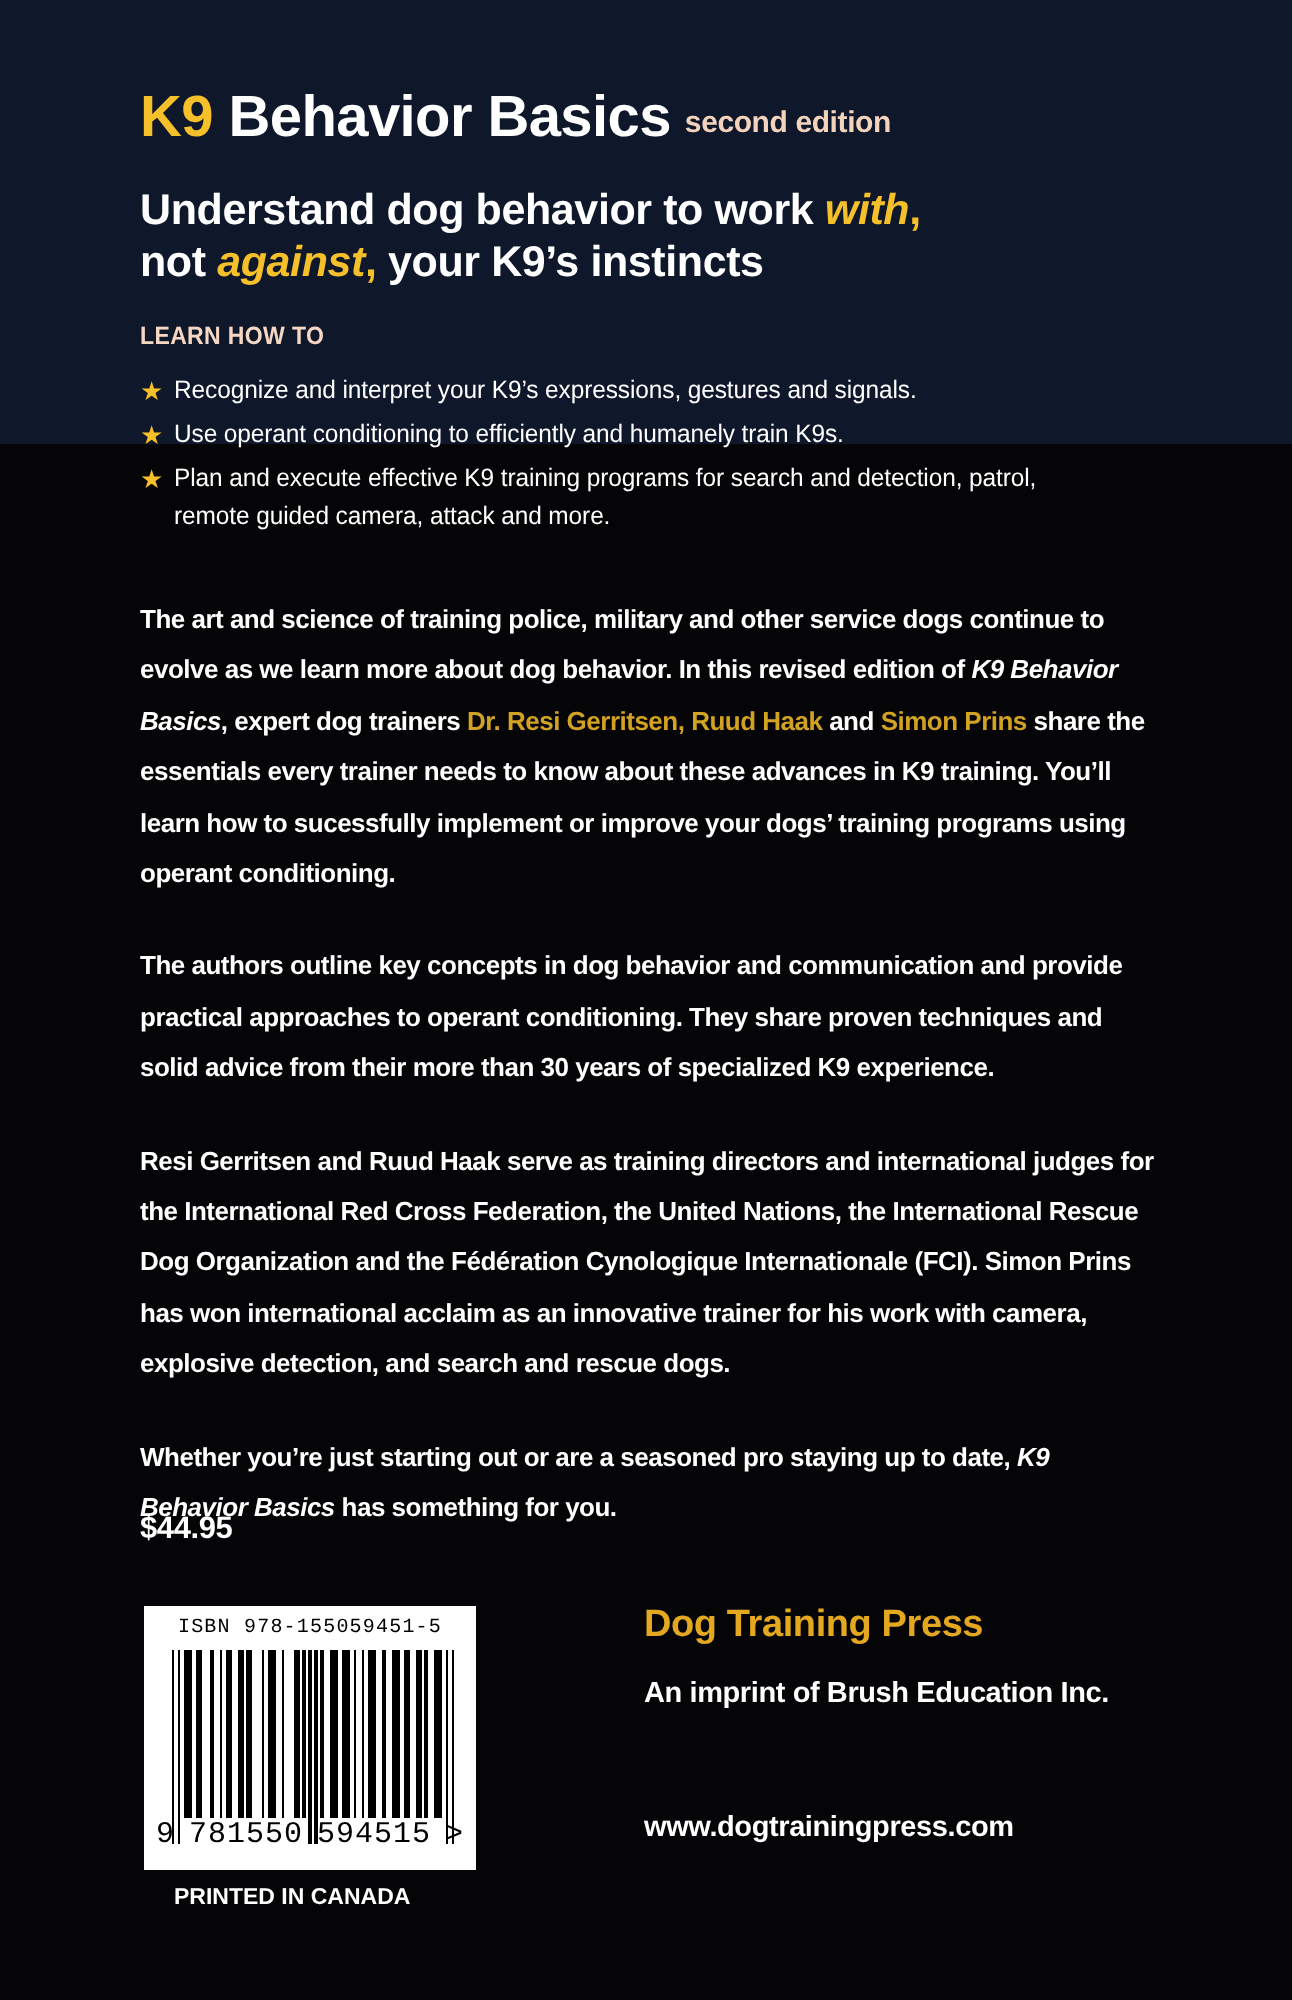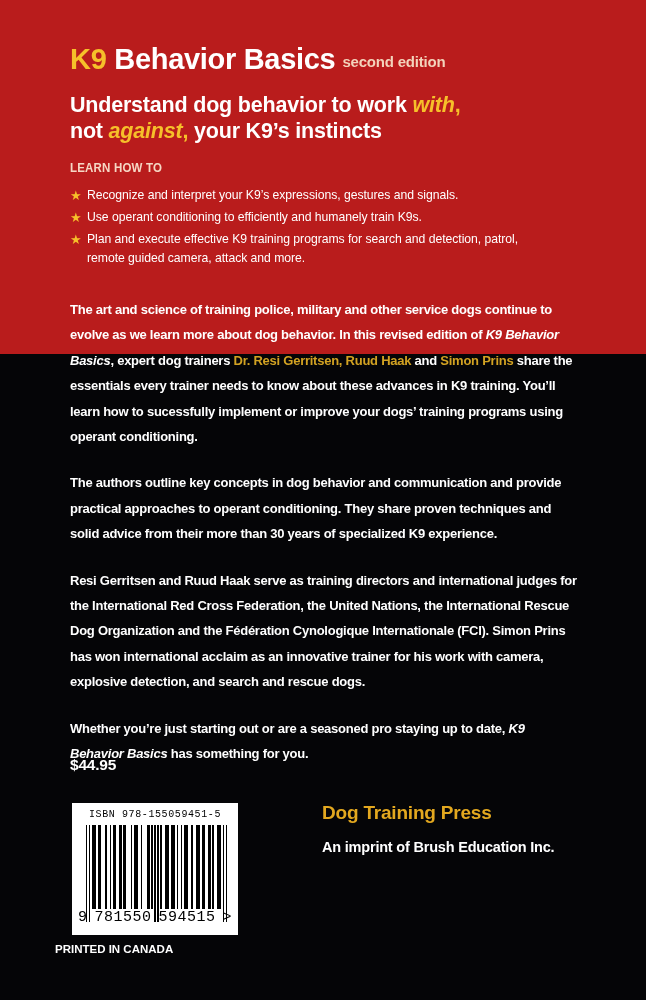--- a/index.html
+++ b/index.html
@@ -14,22 +14,22 @@
     background: #050507;
     font-family: "Liberation Sans", sans-serif;
     overflow: hidden;
   }
 
   
   #red-banner {
     position: absolute;
     left: 0; top: 0;
     width: 646px;
-    height: 354px;
-    background: #b91c1c;
+    height: 222px;
+    background: #0f172a;
   }
 
   .title-line {
     position: absolute;
     left: 70px;
     top: 43px;
     white-space: nowrap;
   }
   .title-k9 {
     font-size: 29px;
@@ -185,21 +185,21 @@
     font-size: 15px;
     color: #000;
     display: flex;
     justify-content: space-between;
     align-items: center;
     letter-spacing: 0.5px;
   }
 
   #printed-in {
     position: absolute;
-    left: 55px;
+    left: 87px;
     top: 943px;
     font-size: 11.5px;
     font-weight: bold;
     color: #ffffff;
     letter-spacing: 0px;
     text-align: center;
   }
 
   #publisher {
     position: absolute;
@@ -384,14 +384,15 @@
     </div>
   </div>
 
   <div id="printed-in">PRINTED IN CANADA</div>
 
   <div id="publisher">
     <div id="pub-name">Dog Training Press</div>
     <div id="pub-imprint">An imprint of Brush Education Inc.</div>
   </div>
 
+  <div id="pub-url">www.dogtrainingpress.com</div>
 
 </div>
 
 </body></html>

